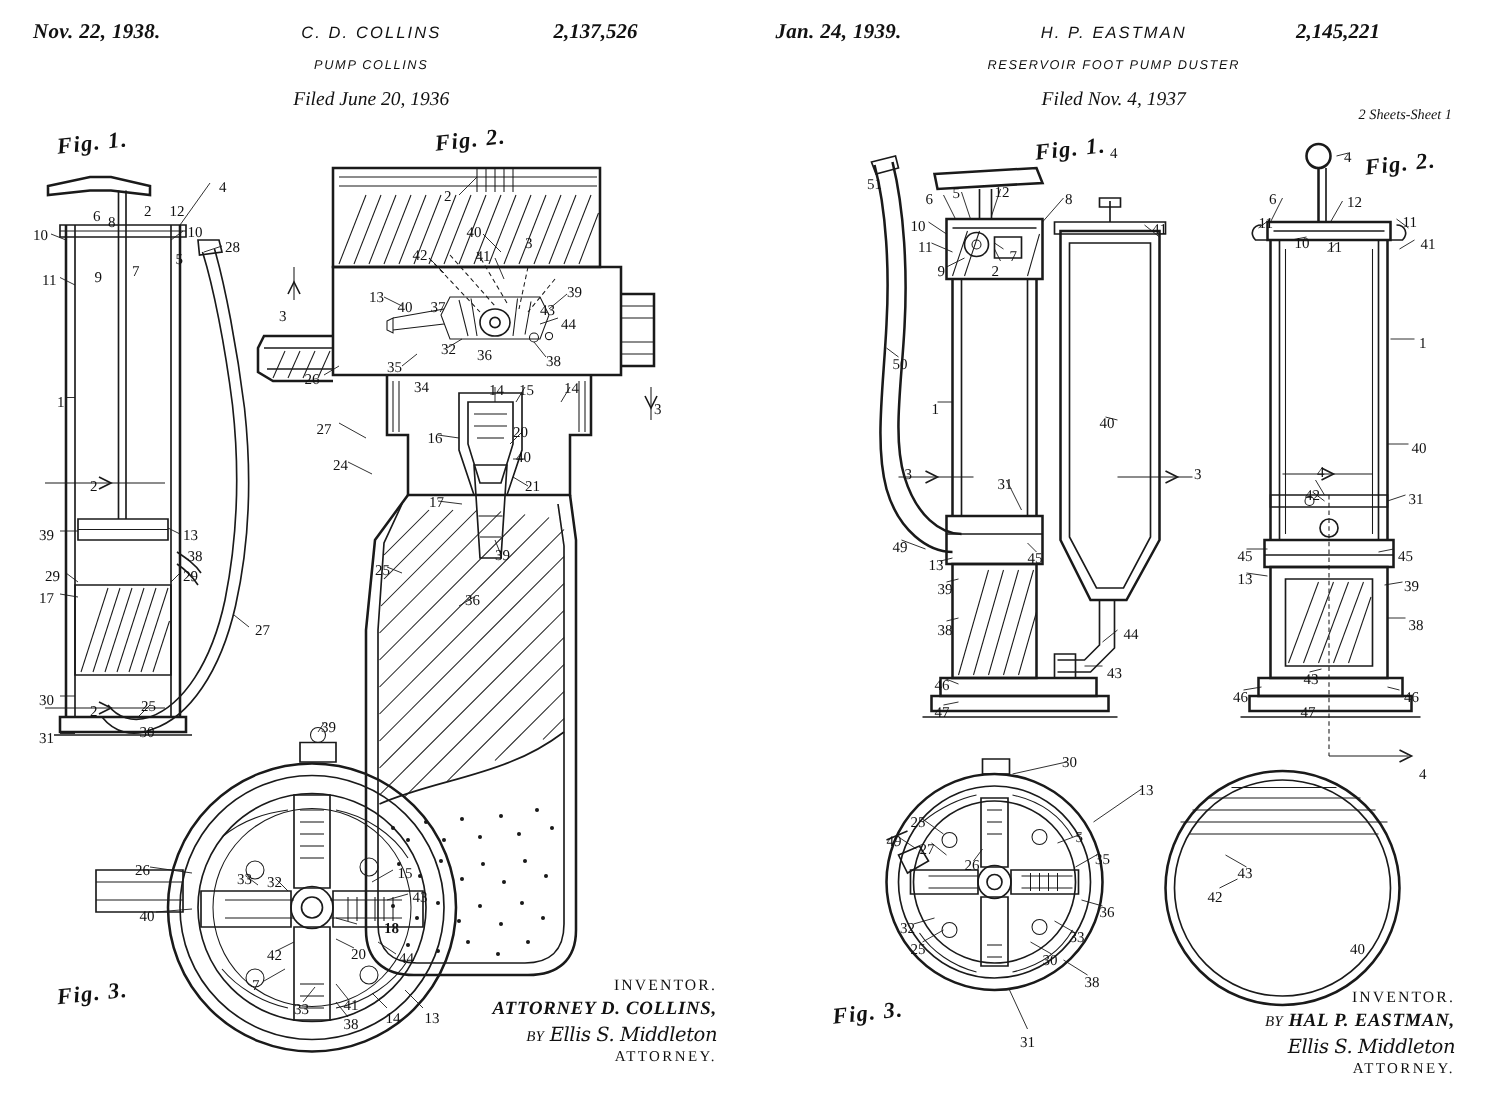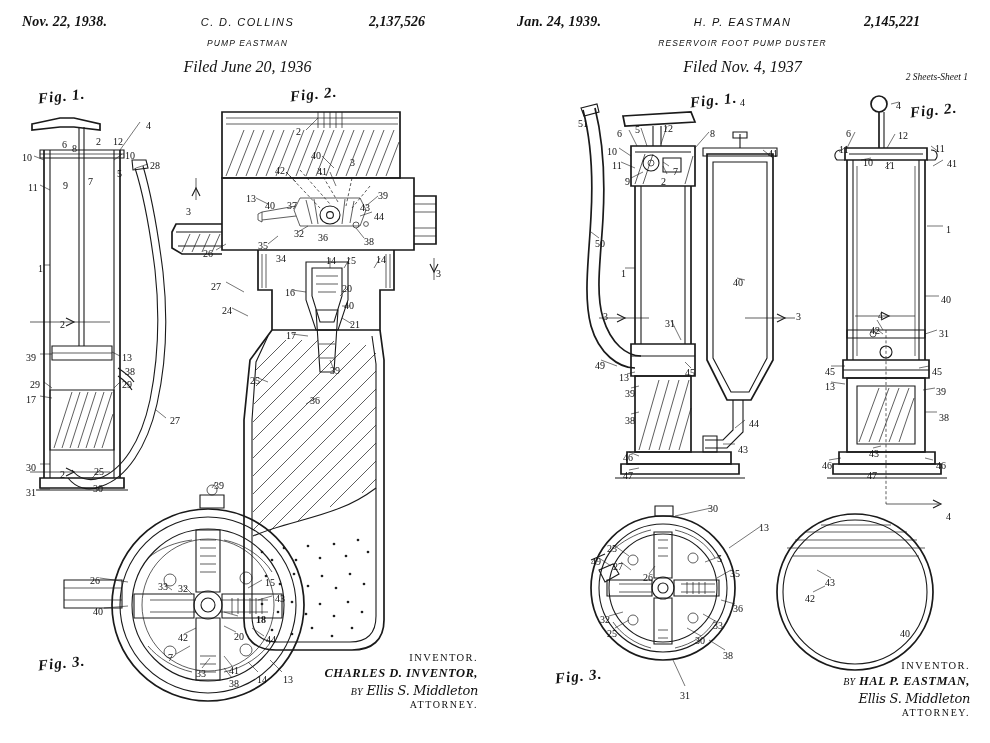--- a/index.html
+++ b/index.html
@@ -70,21 +70,21 @@
     font-size: 8.5px;
     letter-spacing: 1.1px;
   }
   .hdr .filed {
     position: absolute;
     left: 0;
     top: 44px;
     width: 495px;
     text-align: center;
     font-family: "Liberation Serif", serif;
-    font-size: 16px;
+    font-size: 13px;
   }
   .hdr .sheets {
     position: absolute;
     right: 22px;
     top: 58px;
     font-family: "Liberation Serif", serif;
     font-size: 9.5px;
   }
 
   .figlabel {
@@ -148,21 +148,21 @@
 </style>
 </head>
 <body>
 
 <div class="sheet" id="sheet-left">
 
   <div class="hdr">
     <span class="date">Nov. 22, 1938.</span>
     <span class="inventor">C. D. COLLINS</span>
     <span class="patno">2,137,526</span>
-    <span class="title">PUMP EASTMAN</span>
+    <span class="title">PUMP COLLINS</span>
     <span class="filed">Filed June 20, 1936</span>
   </div>
 
   <div class="figlabel" style="left:38px; top:88px;">Fig. 1.</div>
   <div class="figlabel" style="left:290px; top:86px;">Fig. 2.</div>
   <div class="figlabel" style="left:38px; top:655px;">Fig. 3.</div>
 
   <svg width="495" height="743" style="position:absolute; left:0; top:0;">
     <g class="ln med">
 
@@ -479,21 +479,21 @@
         <line x1="232" y1="678" x2="224" y2="668"></line>
         <line x1="258" y1="672" x2="248" y2="662"></line>
         <line x1="282" y1="672" x2="270" y2="660"></line>
         <line x1="216" y1="482" x2="212" y2="488"></line>
       </g>
     </g>
   </svg>
 
   <div class="sig" style="left:318px; top:652px; width:160px; text-align:right;">
     <span class="inv-word">INVENTOR.</span>
-    <span class="name">CHARLES D. INVENTOR,</span><br>
+    <span class="name">ATTORNEY D. COLLINS,</span><br>
     <span class="by">BY</span>
     <span class="scrawl">Ellis S. Middleton</span>
     <span class="atty">ATTORNEY.</span>
   </div>
 
   <div id="refs-left">
       <span class="ref" style="left: 146px; top: 120px;">4</span>
       <span class="ref" style="left: 62px; top: 139px;">6</span>
       <span class="ref" style="left: 72px; top: 143px;">8</span>
       <span class="ref" style="left: 96px; top: 136px;">2</span>

